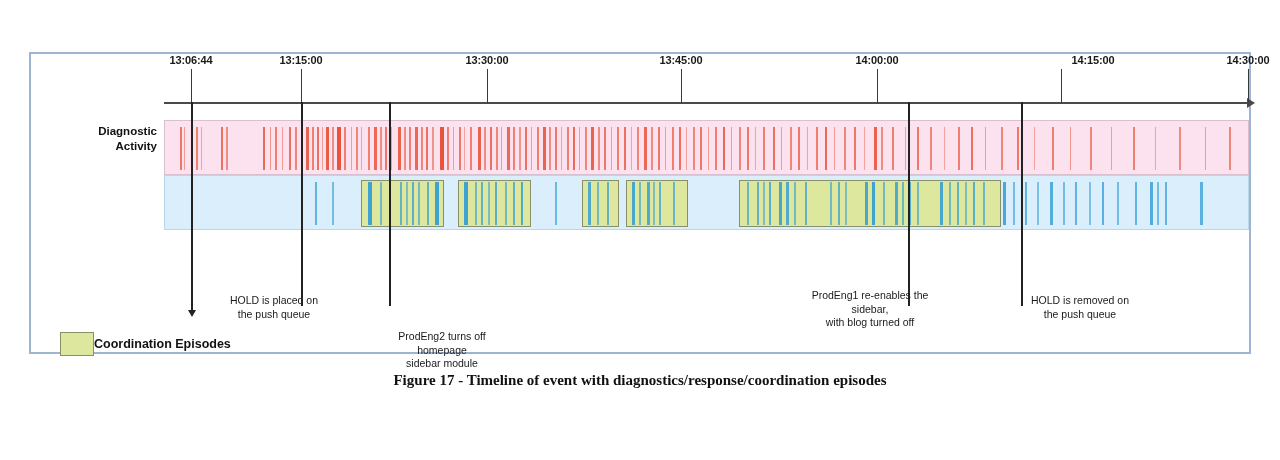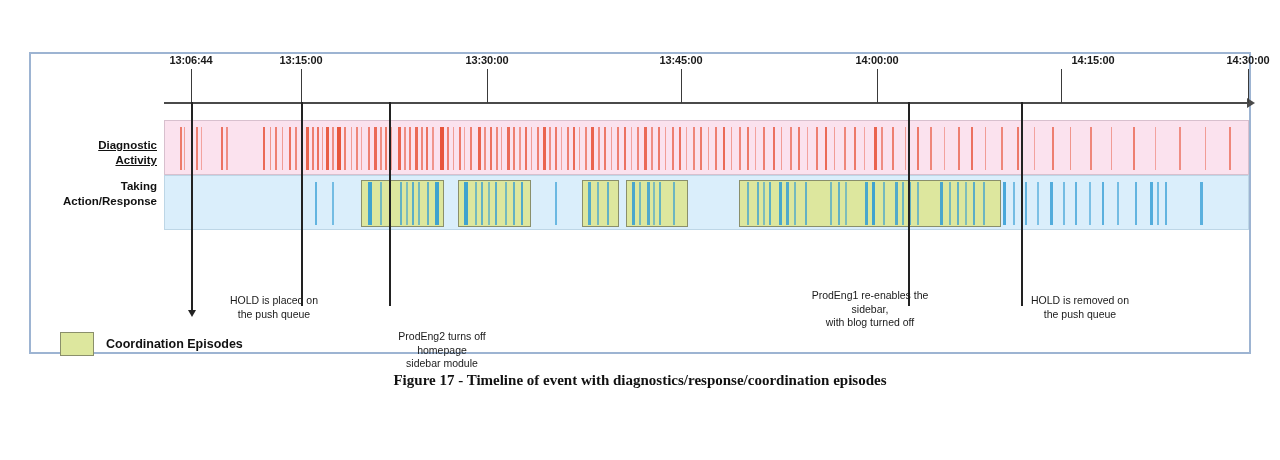--- a/index.html
+++ b/index.html
@@ -36,21 +36,21 @@
   .lane{
     position:absolute;left:133px;width:1085px;box-sizing:border-box;
     border:1px solid #c9c9c9;overflow:hidden;
   }
   #lane-diagnostic{top:66px;height:55px;background:#fbe2ee;border-color:#d8c0ce;}
   #lane-response{top:121px;height:55px;background:#daeefb;border-color:#bdd6e6;}
   .lane-label{
     position:absolute;text-align:right;font-size:11.5px;font-weight:bold;
     color:#111;line-height:15px;width:122px;left:4px;
   }
-  #label-diagnostic{top:84px;text-decoration:underline;}
+  #label-diagnostic{top:70px;}
   #label-response{top:125px;}
   
   .tick{position:absolute;top:6px;height:43px;}
   .tick-d{background:#e8553c;}
   .tick-r{background:#2f9bd4;}
   
   .coord-box{
     position:absolute;top:4px;height:47px;box-sizing:border-box;
     background:#dde79e;border:1px solid #8a8f6b;
   }
@@ -60,21 +60,21 @@
     position:absolute;width:0;height:0;
     border-left:4px solid transparent;border-right:4px solid transparent;
     border-top:7px solid #222;
   }
   .anno-text{
     position:absolute;font-size:10.5px;color:#1a1a1a;line-height:13.5px;
     text-align:center;white-space:pre-line;transform:translateX(-50%);
     width:170px;
   }
   
-  #legend{position:absolute;left:29px;top:278px;display:flex;align-items:center;gap:12px;}
+  #legend{position:absolute;left:29px;top:278px;display:flex;align-items:center;}
   #legend-swatch{width:34px;height:24px;background:#dde79e;border:1px solid #8a8f6b;box-sizing:border-box;}
   #legend-text{font-size:12.5px;font-weight:bold;color:#111;}
   
   #caption{
     position:absolute;left:0;top:372px;width:1280px;text-align:center;
     font-family:"Liberation Serif", serif;font-size:15px;font-weight:bold;color:#111;
   }
 </style>
 </head>
 <body>
@@ -220,21 +220,20 @@
         <div class="tick tick-d" style="left: 905px; width: 1px; opacity: 0.55; background: rgb(232, 85, 60);"></div>
         <div class="tick tick-d" style="left: 925px; width: 2px; opacity: 0.65; background: rgb(232, 85, 60);"></div>
         <div class="tick tick-d" style="left: 946px; width: 1px; opacity: 0.5; background: rgb(232, 85, 60);"></div>
         <div class="tick tick-d" style="left: 968px; width: 2px; opacity: 0.7; background: rgb(232, 85, 60);"></div>
         <div class="tick tick-d" style="left: 990px; width: 1px; opacity: 0.45; background: rgb(232, 85, 60);"></div>
         <div class="tick tick-d" style="left: 1014px; width: 2px; opacity: 0.6; background: rgb(232, 85, 60);"></div>
         <div class="tick tick-d" style="left: 1040px; width: 1px; opacity: 0.5; background: rgb(232, 85, 60);"></div>
         <div class="tick tick-d" style="left: 1064px; width: 2px; opacity: 0.65; background: rgb(232, 85, 60);"></div>
       </div>
 
-    <div class="lane-label" id="label-response">Taking<br>Action/Response</div>
     <div class="lane" id="lane-response">
         <div class="coord-box" style="left: 196px; width: 83px;"></div>
         <div class="coord-box" style="left: 293px; width: 73px;"></div>
         <div class="coord-box" style="left: 417px; width: 37px;"></div>
         <div class="coord-box" style="left: 461px; width: 62px;"></div>
         <div class="coord-box" style="left: 574px; width: 262px;"></div>
         <div class="tick tick-r" style="left: 150px; width: 2px; opacity: 0.7; background: rgb(47, 155, 212);"></div>
         <div class="tick tick-r" style="left: 167px; width: 2px; opacity: 0.6; background: rgb(47, 155, 212);"></div>
         <div class="tick tick-r" style="left: 203px; width: 4px; opacity: 0.9; background: rgb(47, 155, 212);"></div>
         <div class="tick tick-r" style="left: 215px; width: 2px; opacity: 0.6; background: rgb(47, 155, 212);"></div>

